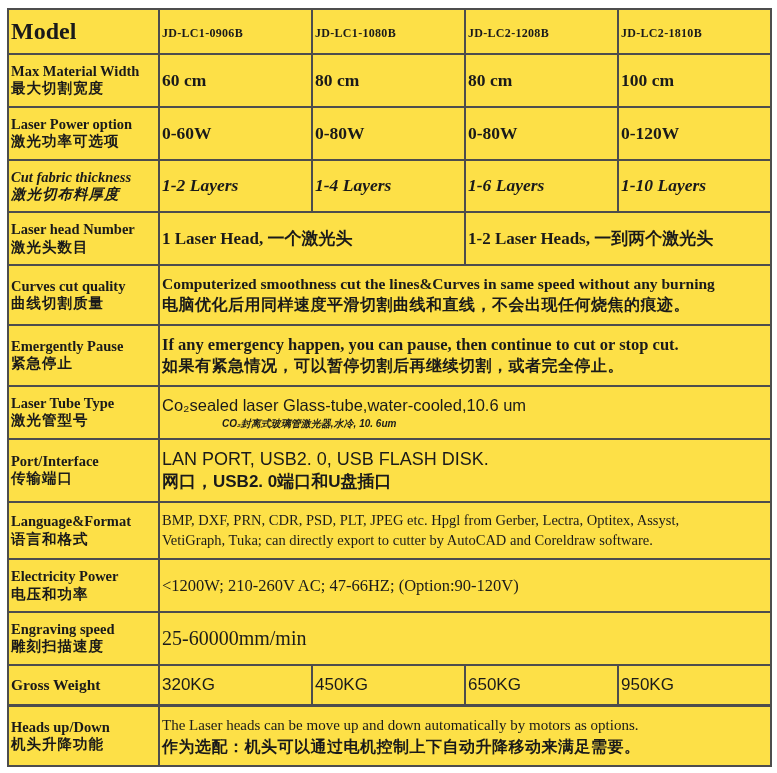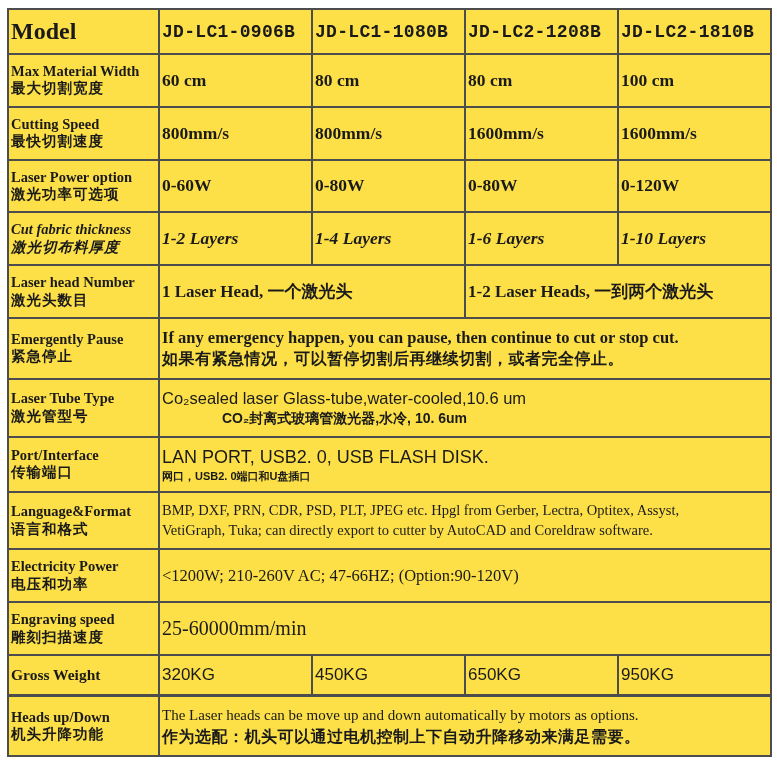--- a/index.html
+++ b/index.html
@@ -38,40 +38,40 @@
   tr[data-name="row-engraving-speed"]    { height:45px; }
   tr[data-name="row-cut-colors"]         { height:45px; }
   tr[data-name="row-gross-weight"]       { height:41px; }
   tr[data-name="row-heads-updown"]       { height:44px; }
 
   tr[data-name="row-max-cut-length"] td { border-top-width:3px; }
   tr[data-name="row-heads-updown"] td   { border-top-width:3px; }
 
   
   .model-head { font-family:"Liberation Serif",serif; font-weight:bold; font-size:24px; }
-  .model-name { font-family:Liberation Mono, monospace; font-weight:bold; font-size:18px; letter-spacing:0.3px; }
+  .model-name { font-family:Liberation Serif, serif; font-weight:bold; font-size:12px; letter-spacing:0.3px; }
   .lbl { line-height:1.2; }
   .lbl-en { display:block; font-family:"Liberation Serif",serif; font-weight:bold; font-size:14.5px; }
   .lbl-zh { display:block; font-family:"Liberation Sans",sans-serif; font-weight:bold; font-size:14.5px; letter-spacing:1px; }
   .val-b  { font-family:"Liberation Serif",serif; font-weight:bold; font-size:17.5px; }
   .en-b   { display:block; font-family:"Liberation Serif",serif; font-weight:bold; font-size:15.5px; line-height:1.3; }
   .en-r   { display:block; font-family:"Liberation Serif",serif; font-weight:normal; font-size:14.5px; line-height:1.35; }
   .zh-b   { display:block; font-family:"Liberation Sans",sans-serif; font-weight:bold; font-size:15.5px; line-height:1.35; letter-spacing:0.5px; }
   .sans-r { display:block; font-family:"Liberation Sans",sans-serif; font-weight:normal; font-size:16.5px; line-height:1.3; }
   .sans-b { display:block; font-family:"Liberation Sans",sans-serif; font-weight:bold; font-size:14px; line-height:1.3; }
   .val-sans { font-family:"Liberation Sans",sans-serif; font-weight:normal; font-size:17px; }
   .mix-b  { font-family:"Liberation Serif",serif; font-weight:bold; font-size:17px; }
 
   tr[data-name="row-emergency-pause"] .en-b { font-size:16.5px; }
   tr[data-name="row-emergency-pause"] .zh-b { font-size:16px; }
   tr[data-name="row-curves-quality"] .zh-b  { font-size:16px; }
   tr[data-name="row-port-interface"] .sans-r { font-size:18px; }
-  tr[data-name="row-port-interface"] .sans-b { font-size:11px; }
+  tr[data-name="row-port-interface"] .sans-b { font-size:17px; }
   tr[data-name="row-laser-tube"] .sans-r { font-size:16.5px; }
-  tr[data-name="row-laser-tube"] .sans-b { font-size:14px; padding-left:60px; }
+  tr[data-name="row-laser-tube"] .sans-b { font-size:10px; padding-left:60px;font-style:italic; }
   tr[data-name="row-electricity"] .en-r { font-size:16.5px; }
   tr[data-name="row-engraving-speed"] .en-r { font-size:20px; }
   tr[data-name="row-cut-colors"] .en-r { font-size:15px; }
   tr[data-name="row-cut-colors"] .zh-b { font-size:16px; }
   tr[data-name="row-heads-updown"] .en-r { font-size:15px; }
   tr[data-name="row-heads-updown"] .zh-b { font-size:16px; }
   tr[data-name="row-gross-weight"] .lbl-en { font-size:15.5px; }
 </style>
 </head>
 <body>
@@ -100,30 +100,20 @@
     <td class="lbl" data-name="label-cell">
       <span class="lbl-en" data-name="label-en">Max Material Width</span>
       <span class="lbl-zh" data-name="label-zh">最大切割宽度</span>
     </td>
     <td data-name="value-cell"><span class="val-b" data-name="spec-value">60 cm</span></td>
     <td data-name="value-cell"><span class="val-b" data-name="spec-value">80 cm</span></td>
     <td data-name="value-cell"><span class="val-b" data-name="spec-value">80 cm</span></td>
     <td data-name="value-cell"><span class="val-b" data-name="spec-value">100 cm</span></td>
   </tr>
 
-  <tr data-name="row-cutting-speed">
-    <td class="lbl" data-name="label-cell">
-      <span class="lbl-en" data-name="label-en">Cutting Speed</span>
-      <span class="lbl-zh" data-name="label-zh">最快切割速度</span>
-    </td>
-    <td data-name="value-cell"><span class="val-b" data-name="spec-value">800mm/s</span></td>
-    <td data-name="value-cell"><span class="val-b" data-name="spec-value">800mm/s</span></td>
-    <td data-name="value-cell"><span class="val-b" data-name="spec-value">1600mm/s</span></td>
-    <td data-name="value-cell"><span class="val-b" data-name="spec-value">1600mm/s</span></td>
-  </tr>
 
   <tr data-name="row-laser-power">
     <td class="lbl" data-name="label-cell">
       <span class="lbl-en" data-name="label-en">Laser Power option</span>
       <span class="lbl-zh" data-name="label-zh">激光功率可选项</span>
     </td>
     <td data-name="value-cell"><span class="val-b" data-name="spec-value">0-60W</span></td>
     <td data-name="value-cell"><span class="val-b" data-name="spec-value">0-80W</span></td>
     <td data-name="value-cell"><span class="val-b" data-name="spec-value">0-80W</span></td>
     <td data-name="value-cell"><span class="val-b" data-name="spec-value">0-120W</span></td>
@@ -142,20 +132,30 @@
 
   <tr data-name="row-laser-heads">
     <td class="lbl" data-name="label-cell">
       <span class="lbl-en" data-name="label-en">Laser head Number</span>
       <span class="lbl-zh" data-name="label-zh">激光头数目</span>
     </td>
     <td colspan="2" data-name="value-cell-merged-left"><span class="mix-b" data-name="spec-value">1 Laser Head, 一个激光头</span></td>
     <td colspan="2" data-name="value-cell-merged-right"><span class="mix-b" data-name="spec-value">1-2 Laser Heads, 一到两个激光头</span></td>
   </tr>
 
+  <tr data-name="row-curves-quality">
+    <td class="lbl" data-name="label-cell">
+      <span class="lbl-en" data-name="label-en">Curves cut quality</span>
+      <span class="lbl-zh" data-name="label-zh">曲线切割质量</span>
+    </td>
+    <td colspan="4" data-name="value-cell-full">
+      <span class="en-b" data-name="spec-text-en">Computerized smoothness cut the lines&amp;Curves in same speed without any burning</span>
+      <span class="zh-b" data-name="spec-text-zh">电脑优化后用同样速度平滑切割曲线和直线，不会出现任何烧焦的痕迹。</span>
+    </td>
+  </tr>
 
   <tr data-name="row-emergency-pause">
     <td class="lbl" data-name="label-cell">
       <span class="lbl-en" data-name="label-en">Emergently Pause</span>
       <span class="lbl-zh" data-name="label-zh">紧急停止</span>
     </td>
     <td colspan="4" data-name="value-cell-full">
       <span class="en-b" data-name="spec-text-en">If any emergency happen, you can pause, then continue to cut or stop cut.</span>
       <span class="zh-b" data-name="spec-text-zh">如果有紧急情况，可以暂停切割后再继续切割，或者完全停止。</span>
     </td>

